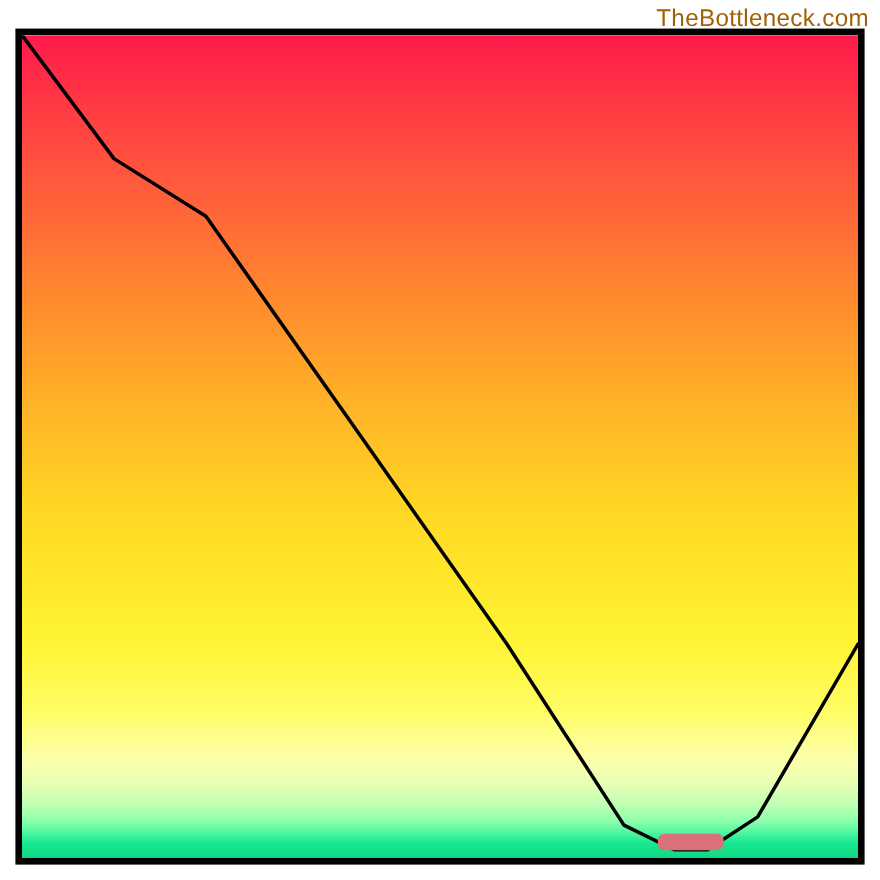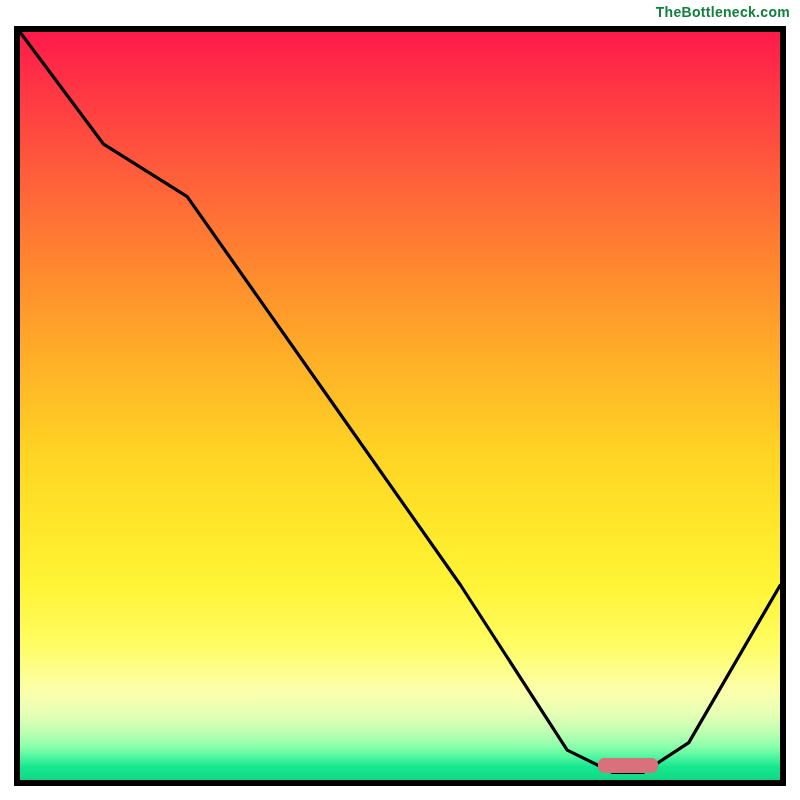--- a/index.html
+++ b/index.html
@@ -12,23 +12,23 @@
   }
   .wrap {
     position: relative;
     width: 800px;
     height: 800px;
   }
   .watermark {
     position: absolute;
     top: 4px;
     right: 10px;
-    font-size: 14px;
-    font-weight: 700;
-    color: #15803d;
+    font-size: 22px;
+    font-weight: 400;
+    color: #a16207;
     letter-spacing: 0.3px;
   }
   .plot {
     position: absolute;
     left: 14px;
     top: 26px;
     width: 772px;
     height: 760px;
     border: 6px solid #000;
     box-sizing: border-box;

